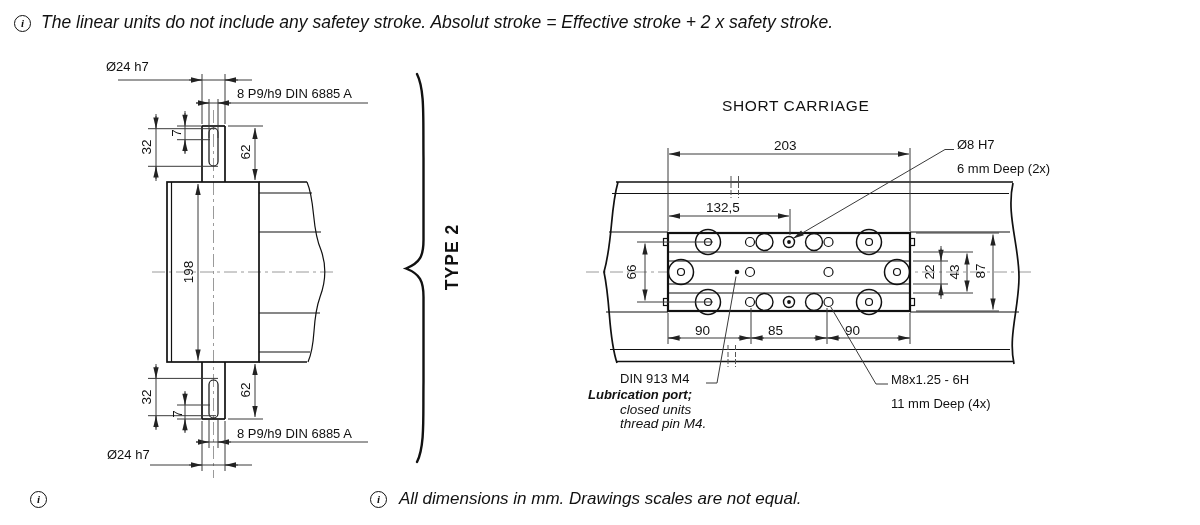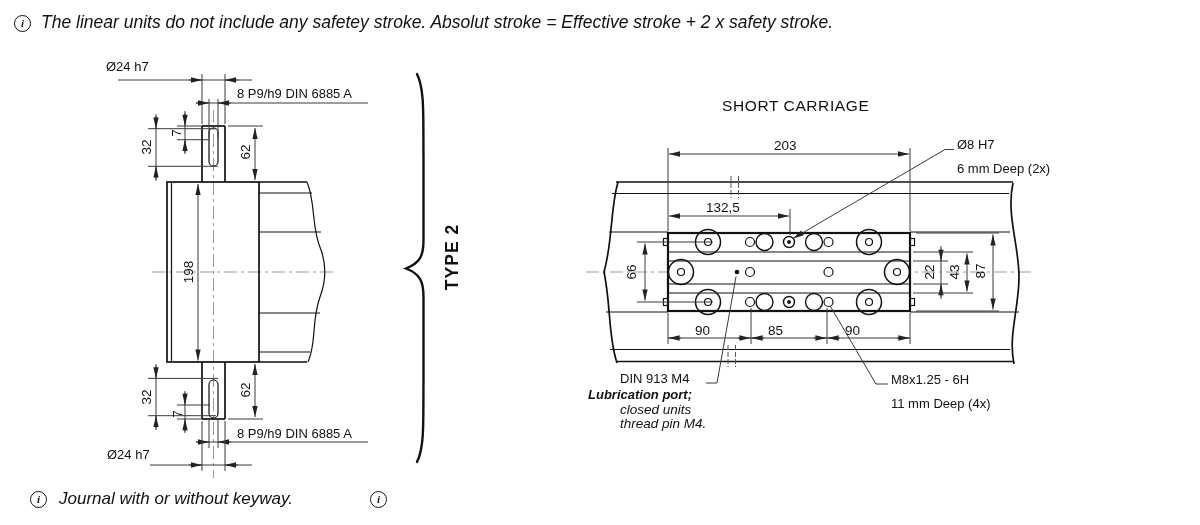--- a/index.html
+++ b/index.html
@@ -262,16 +262,16 @@
 <div class="txt lbl" style="left:957px;top:137px;">Ø8 H7</div>
 <div class="txt lbl" style="left:957px;top:161px;">6 mm Deep (2x)</div>
 <div class="txt lbl" style="left:620px;top:371px;">DIN 913 M4</div>
 <div class="txt lbl boldit" style="left:588px;top:387px;">Lubrication port;</div>
 <div class="txt it" style="left:620px;top:403px;">closed units</div>
 <div class="txt it" style="left:620px;top:417px;text-align:center;">thread pin M4.</div>
 <div class="txt lbl" style="left:891px;top:372px;">M8x1.25 - 6H</div>
 <div class="txt lbl" style="left:891px;top:396px;">11 mm Deep (4x)</div>
 
 <div class="info" style="left:30px;top:491px;">i</div>
-<div class="txt note" style="left:59px;top:489px;">Journal with or without keyway.</div>
 <div class="info" style="left:370px;top:491px;">i</div>
+<div class="txt note" style="left:399px;top:489px;">All dimensions in mm. Drawings scales are not equal.</div>
 
 </div>
 
 </body></html>

